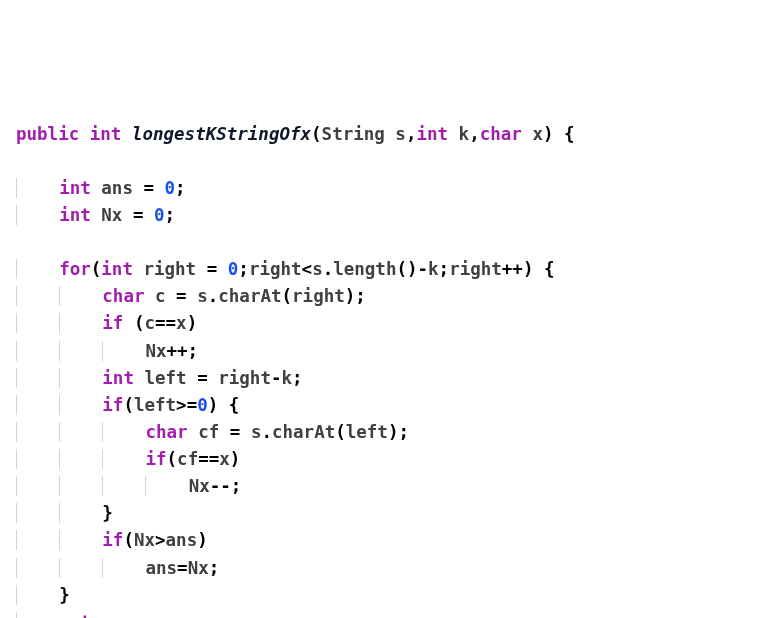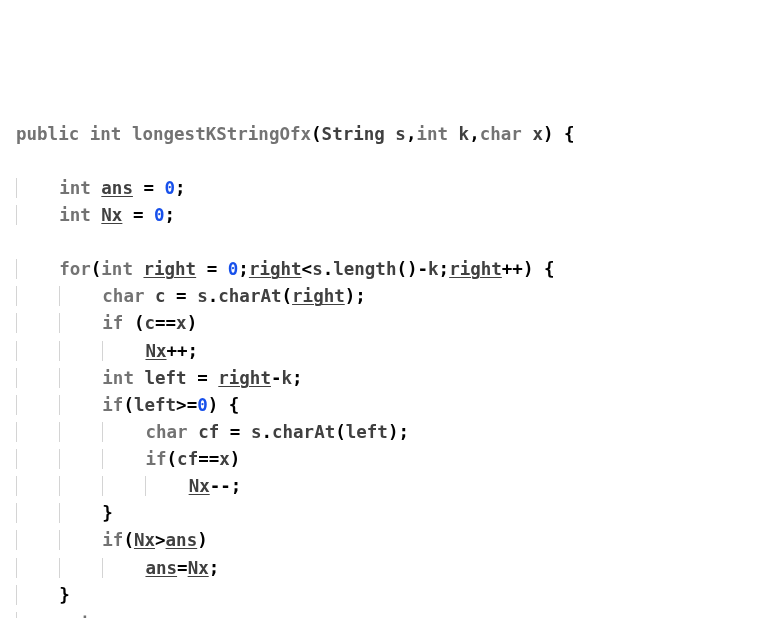--- a/index.html
+++ b/index.html
@@ -6,25 +6,25 @@
     margin: 0;
     padding: 12px 16px;
     background: #ffffff;
     font-family: "Menlo", "Consolas", "DejaVu Sans Mono", monospace;
     font-size: 17.5px;
     line-height: 1.55;
     color: #000000;
     white-space: pre;
     font-weight: 600;
   }
-  .kw   { color: #737373; font-weight: 700; }  
-  .fn   { color: #737373; font-weight: 600; }  
+  .kw   { color: #a21caf; font-weight: 700; }  
+  .fn   { color: #0f172a; font-weight: 600; font-style: italic; }  
   .num  { color: #1750EB; font-weight: 600; }  
   .id   { color: #404040; }
-  .und  { text-decoration: underline; text-decoration-thickness: 1.2px; text-underline-offset: 2px; }
+  .und  { text-decoration-thickness: 1.2px; text-underline-offset: 2px; }
   .pun  { color: #000000; }
   
   .g {
     border-left: 1px solid #d4d4d4;
     padding-left: 0;
   }
   .line { display: block; }
 </style>
 </head>
 <body>

